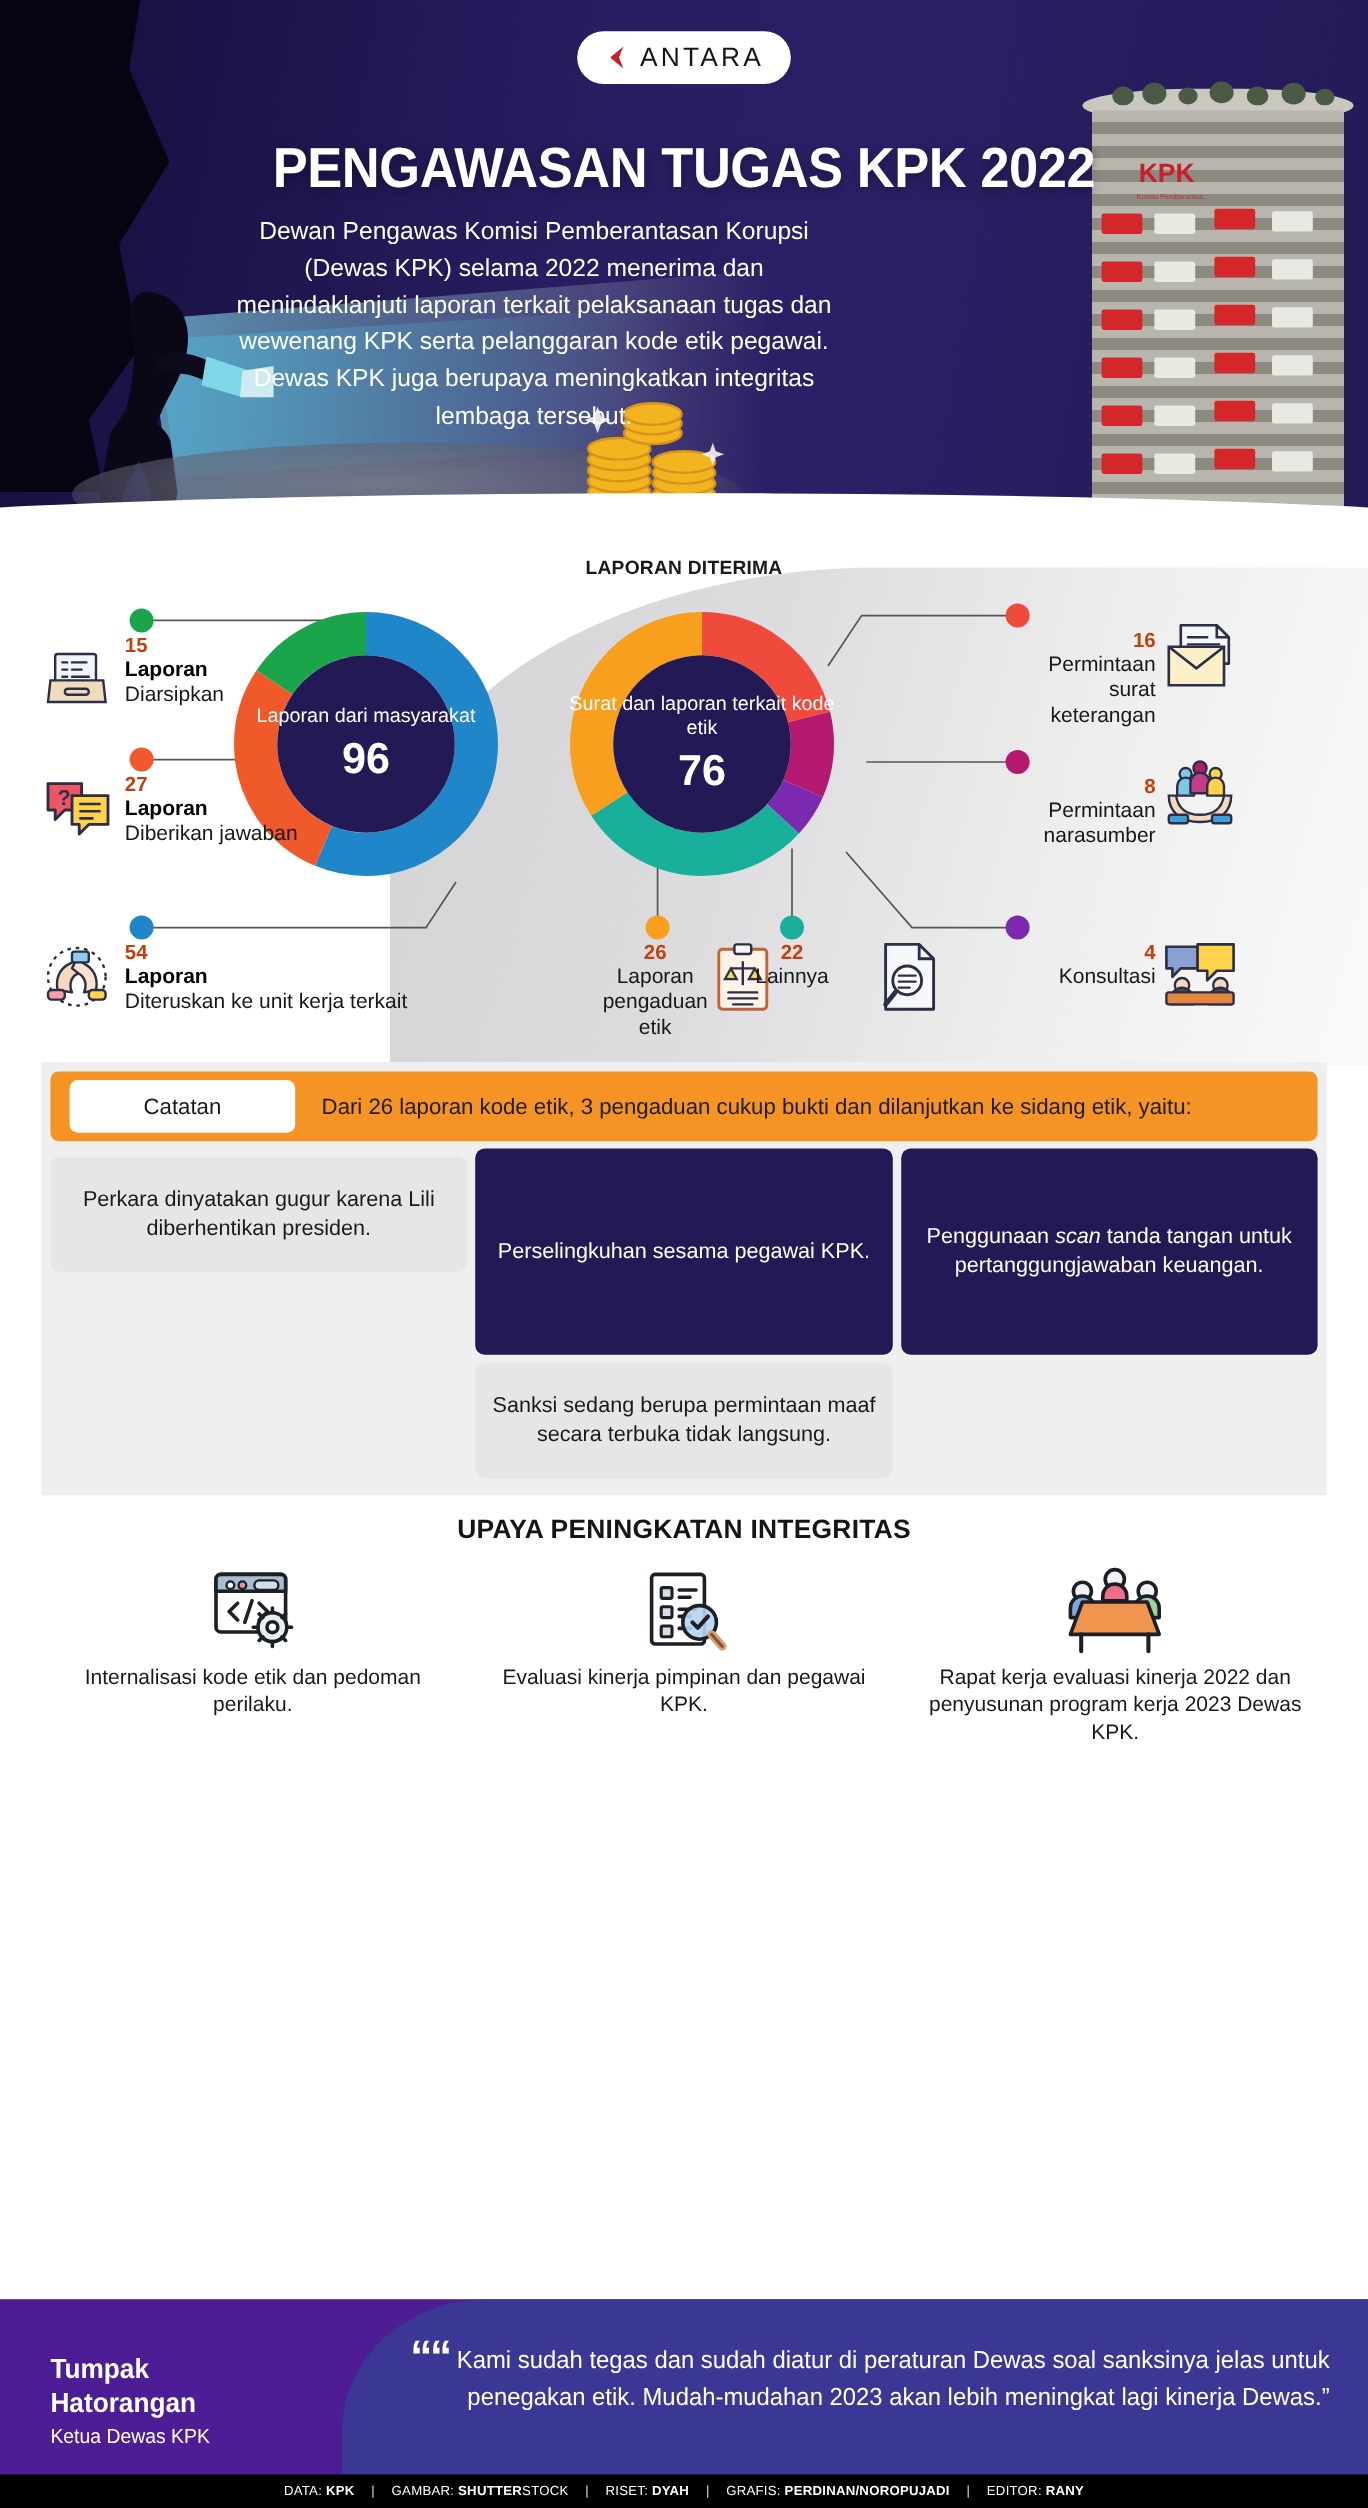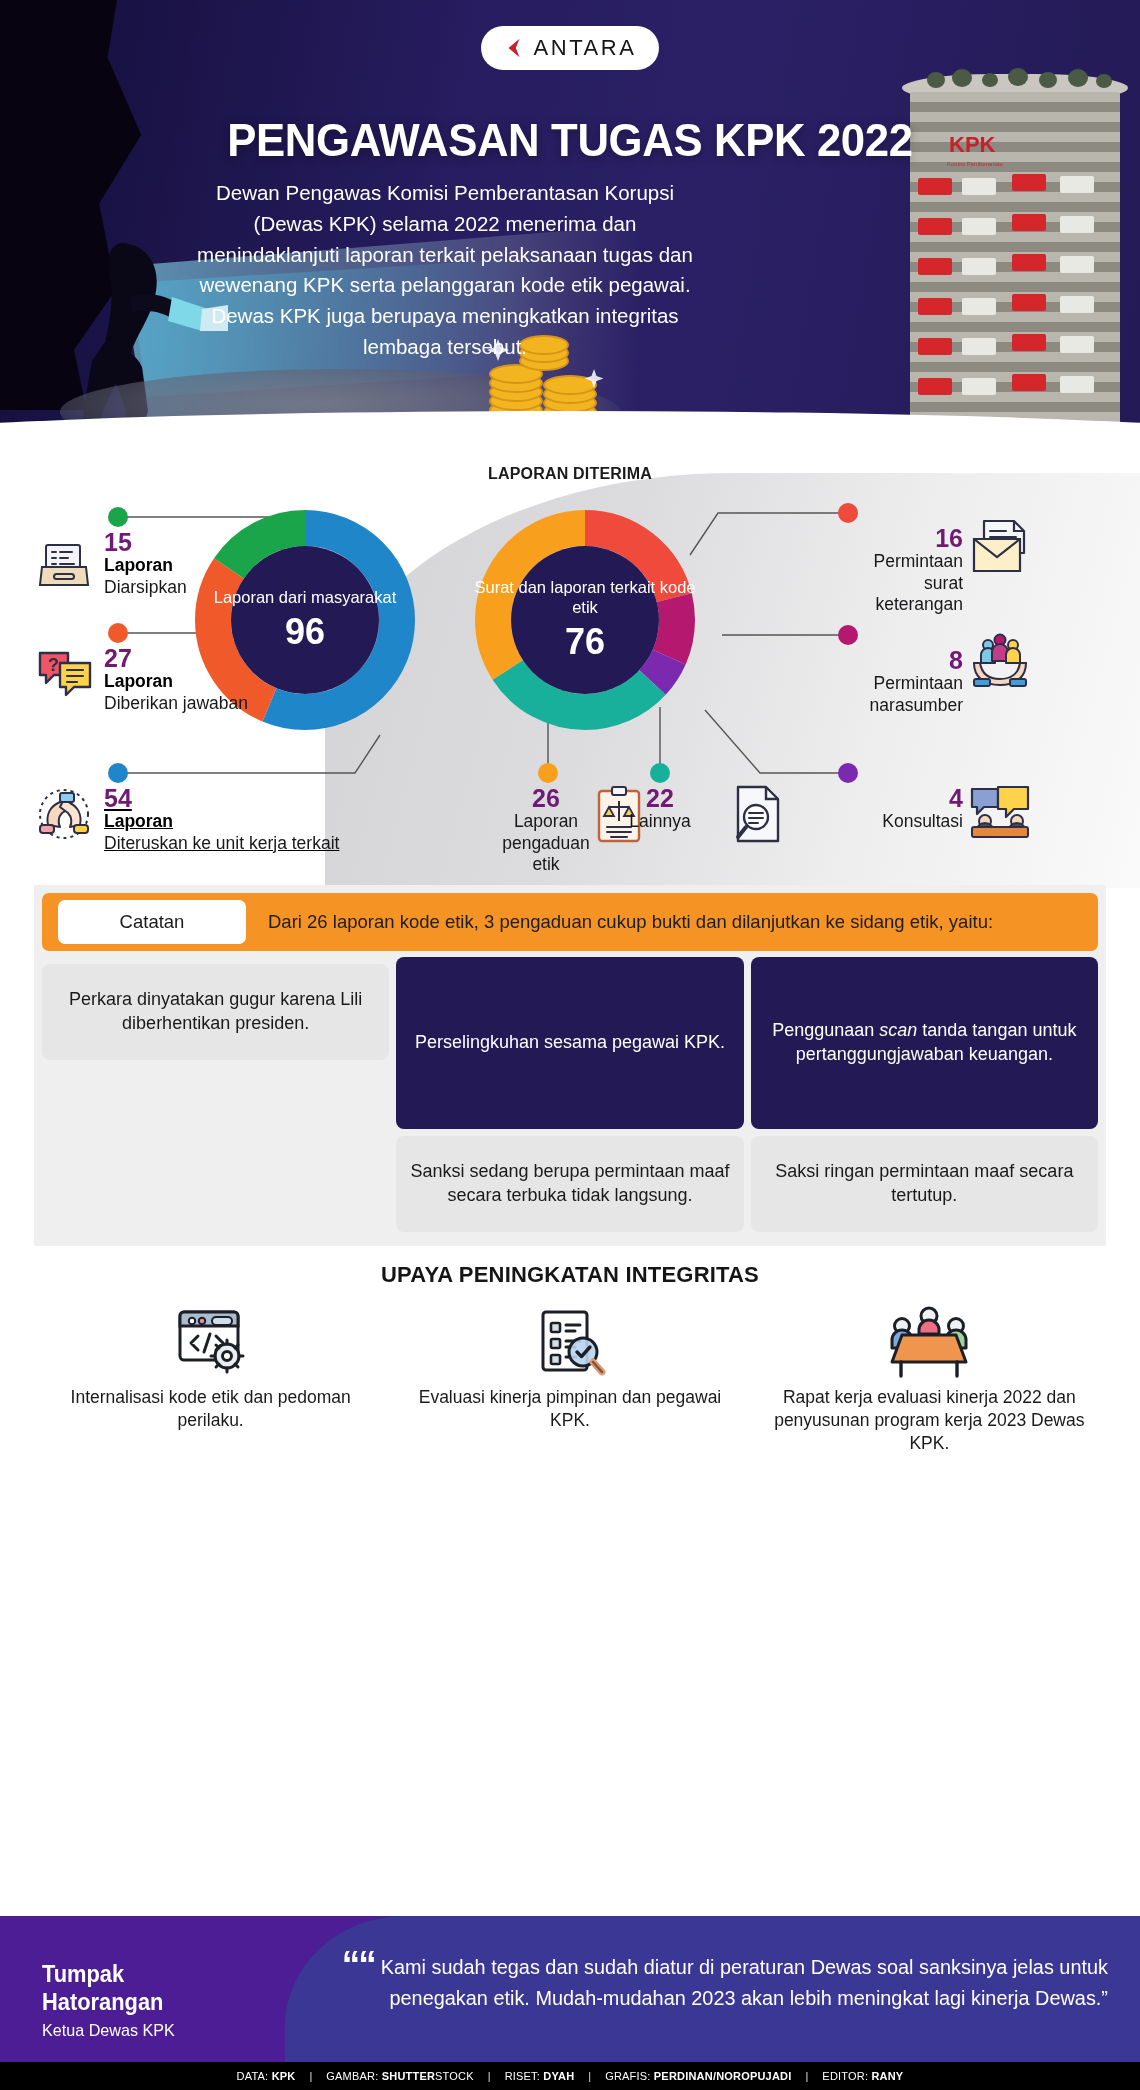--- a/index.html
+++ b/index.html
@@ -144,21 +144,21 @@
   .donut-wrap { position: absolute; z-index: 4; }
   .donut-center-text {
     position: absolute; inset: 0;
     display: flex; flex-direction: column; align-items: center; justify-content: center;
     color: #fff; text-align: center; pointer-events: none;
   }
   .donut-label { font-size: 16.5px; line-height: 1.22; }
   .donut-number { font-size: 36px; font-weight: 700; margin-top: 4px; }
 
   .lbl { position: absolute; z-index: 5; }
-  .lbl-num { font-size: 25px; font-weight: 800; color: #701a75; line-height: 1.05; }
+  .lbl-num { font-size: 17px; font-weight: 800; color: #c2410c; line-height: 1.05; }
   .lbl-b { font-size: 17.5px; font-weight: 700; color: #000000; line-height: 1.22; }
   .lbl-n { font-size: 17.5px; font-weight: 400; color: #18181a; line-height: 1.22; }
   .dot { position: absolute; border-radius: 50%; z-index: 5; }
   .ico { position: absolute; z-index: 5; }
 
   .leader { position: absolute; z-index: 3; }
 
   
   .catatan {
     position: relative; margin: 0 auto; width: 1072px;
@@ -411,21 +411,21 @@
 
   <div class="dot" style="left:108px; top:308px; width:20px; height:20px; background:#1f86c9;"></div>
   <svg class="ico" style="left:34px; top:330px; width:60px; height:58px;" viewBox="0 0 60 58">
     <circle cx="30" cy="29" r="24" fill="none" stroke="#2c2f45" stroke-width="2" stroke-dasharray="3 4"></circle>
     <path d="M14 40 C12 30 16 22 24 18 L34 14 L38 22 L28 28 C24 32 24 38 26 42 Z" fill="#f7d7bd" stroke="#2c2f45" stroke-width="2" stroke-linejoin="round"></path>
     <path d="M46 40 C48 30 44 22 36 18 L30 14 L26 22 L34 28 C38 32 38 38 36 42 Z" fill="#fae4d0" stroke="#2c2f45" stroke-width="2" stroke-linejoin="round"></path>
     <rect x="26" y="8" width="14" height="9" rx="2" fill="#8ecdf0" stroke="#2c2f45" stroke-width="2"></rect>
     <rect x="6" y="40" width="14" height="8" rx="3" fill="#f4a0ad" stroke="#2c2f45" stroke-width="2"></rect>
     <rect x="40" y="40" width="14" height="8" rx="3" fill="#ffd24b" stroke="#2c2f45" stroke-width="2"></rect>
   </svg>
-  <div class="lbl" style="left:104px; top:330px;text-decoration:underline;">
+  <div class="lbl" style="left:104px; top:330px;">
     <div class="lbl-num">54</div>
     <div class="lbl-b">Laporan</div>
     <div class="lbl-n">Diteruskan ke unit kerja terkait</div>
   </div>
 
   <div class="donut-wrap" style="left:470px; top:50px; width:230px; height:230px;">
     <svg viewBox="0 0 230 230" width="230" height="230">
 
       <g transform="rotate(-90 115 115)">
         <circle cx="115" cy="115" r="92" fill="none" stroke="#f04a3c" stroke-width="36" stroke-dasharray="121.7 456.4" stroke-dashoffset="0"></circle>
@@ -533,21 +533,20 @@
       <div class="card-light">Perkara dinyatakan gugur karena Lili diberhentikan presiden.</div>
     </div>
     <div class="card-col">
       <div class="card-dark">Perselingkuhan sesama pegawai KPK.</div>
       <div class="card-light">Sanksi sedang berupa permintaan maaf secara terbuka tidak langsung.</div>
     </div>
     <div class="card-col">
       <div class="card-dark">
         <span><span>Penggunaan </span><em>scan</em><span> tanda tangan untuk pertanggungjawaban keuangan.</span></span>
       </div>
-      <div class="card-light">Saksi ringan permintaan maaf secara tertutup.</div>
     </div>
   </div>
 </div>
 
 <div class="upaya">
   <div class="upaya-title">UPAYA PENINGKATAN INTEGRITAS</div>
   <div class="upaya-grid">
 
     <div class="upaya-item">
       <div class="upaya-icon">

